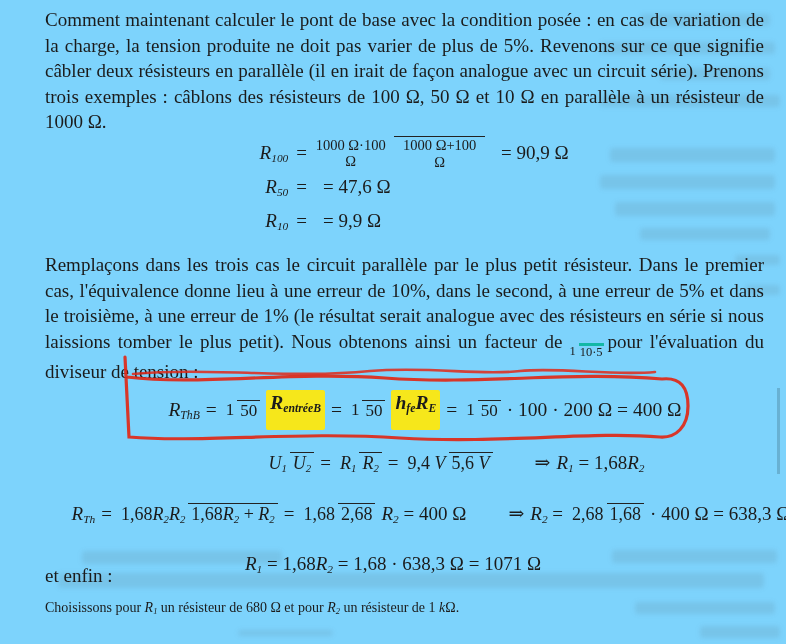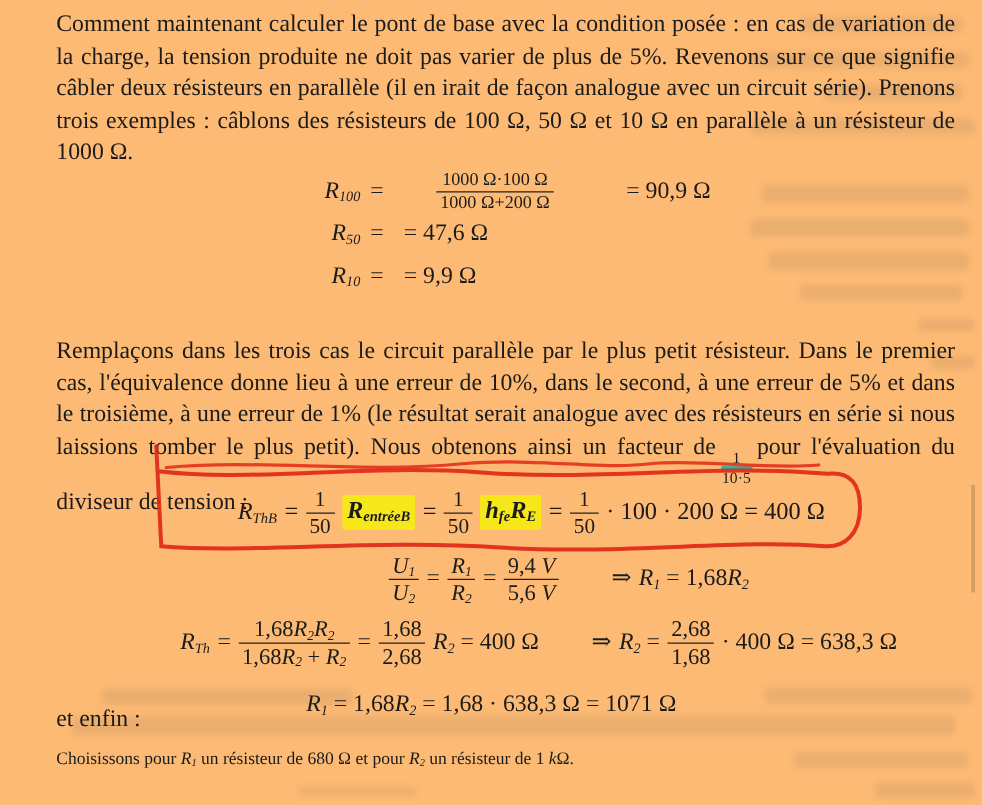--- a/index.html
+++ b/index.html
@@ -1,28 +1,28 @@
 <!DOCTYPE html>
 <html><head>
 <meta charset="utf-8">
 <style>
   html,body{margin:0;padding:0;}
   body{width:786px;height:644px;background:#f6f6f4;}
-  .page{position:relative;width:786px;height:644px;background:#fdba74;overflow:hidden;
+  .page{position:relative;width:786px;height:644px;background:#7dd3fc;overflow:hidden;
         font-family:"Liberation Serif","DejaVu Serif",serif;color:#1b1b1b;}
   .para{position:absolute;left:45px;width:719px;margin:0;font-size:19px;line-height:25.6px;
         text-align:justify;}
   #p1{top:7px;}
-  #p2{top:268px;}
+  #p2{top:252px;}
   
   .vr{font-style:italic;}
   .b{font-weight:bold;}
   .sb{font-size:0.6em;position:relative;top:0.26em;letter-spacing:0;font-style:italic;}
   .tok{white-space:nowrap;line-height:1.1;}
-  .frac{display:inline-flex;flex-direction:column;align-items:center;
+  .frac{display:inline-flex;flex-direction:row;align-items:center;text-align:center;
         line-height:1.12;vertical-align:middle;}
   .frac .den{border-top:1.4px solid #222;padding:0 3px;}
   .frac .num{padding:0 3px;}
   .sm{font-size:14.5px;}
   .md{font-size:17px;}
   .lg{font-size:18px;}
   .inl{font-size:12.5px;line-height:1.05;vertical-align:-7px;margin:0 4px;}
   .inl .den{border-top:3px solid #14b8a6;padding:0 1px;}
   
   #eq-parallel{position:absolute;top:136px;left:0;width:786px;display:flex;flex-direction:column;
@@ -32,21 +32,21 @@
   .prow .lbl .eqs{margin-left:8px;}
   .prow .mid{justify-self:center;}
   .prow .res{justify-self:start;padding-left:16px;white-space:nowrap;}
   
   .eqrow{position:absolute;left:0;width:786px;display:flex;align-items:center;justify-content:center;
          font-size:19px;gap:6px;margin-left:32px;}
   #eq-thevenin{top:381px;height:58px;font-size:19.5px;}
   #eq-u{top:438px;height:50px;transform:translateX(30px);}
   #eq-rth{top:488px;height:52px;transform:translateX(6px);}
   .gap36{width:30px;}
-  .hl{background:#f6e71b;padding:2px 4px 5px 4px;border-radius:2px;}
+  .hl{background:#f6e71b;padding:2px 4px 16px 4px;border-radius:2px;}
   #eq-final{position:absolute;top:551px;left:0;width:786px;height:28px;font-size:19px;}
   #eq-final .lab{position:absolute;left:45px;top:14px;}
   #eq-final .ctr{position:absolute;left:0;width:786px;text-align:center;top:2px;}
   #p3{position:absolute;top:595px;left:45px;width:719px;margin:0;font-size:14px;line-height:26px;}
   
   #annotation{position:absolute;left:0;top:0;pointer-events:none;}
   
   .ghost{position:absolute;background:rgba(70,70,70,0.10);filter:blur(2.5px);border-radius:3px;}
   .edge{position:absolute;background:rgba(0,0,0,0.16);}
 </style>
@@ -73,21 +73,21 @@
   <div class="ghost" style="left:238px;top:630px;width:95px;height:6px;"></div>
   <div class="edge" style="left:777px;top:388px;width:3px;height:86px;"></div>
 
   <p class="para" id="p1">Comment maintenant calculer le pont de base avec la condition posée : en cas de variation de la charge, la tension produite ne doit pas varier de plus de 5%. Revenons sur ce que signifie câbler deux résisteurs en parallèle (il en irait de façon analogue avec un circuit série). Prenons trois exemples : câblons des résisteurs de 100 Ω, 50 Ω et 10 Ω en parallèle à un résisteur de 1000 Ω.</p>
 
   <div id="eq-parallel">
     <div class="prow">
       <span class="lbl"><span class="vr">R</span><span class="sb">100</span><span class="eqs">=</span></span>
       <span class="mid"><span class="frac sm">
             <span class="num">1000 Ω·100 Ω</span>
-            <span class="den">1000 Ω+200 Ω</span>
+            <span class="den">1000 Ω+100 Ω</span>
           </span></span>
       <span class="res">= 90,9 Ω</span>
     </div>
     <div class="prow">
       <span class="lbl"><span class="vr">R</span><span class="sb">50</span><span class="eqs">=</span></span>
       <span class="res">= 47,6 Ω</span>
     </div>
     <div class="prow">
       <span class="lbl"><span class="vr">R</span><span class="sb">10</span><span class="eqs">=</span></span>
       <span class="res">= 9,9 Ω</span>

